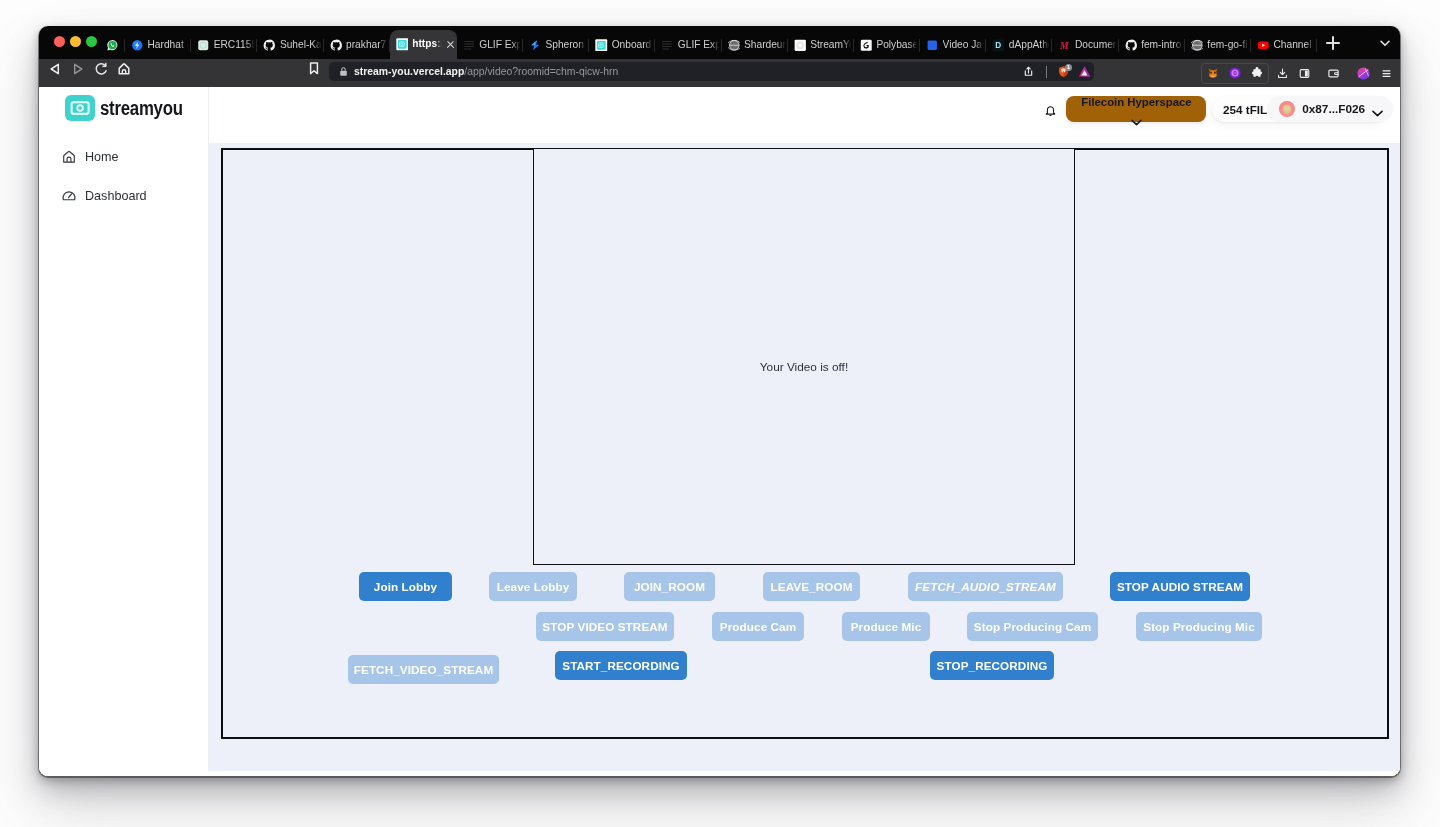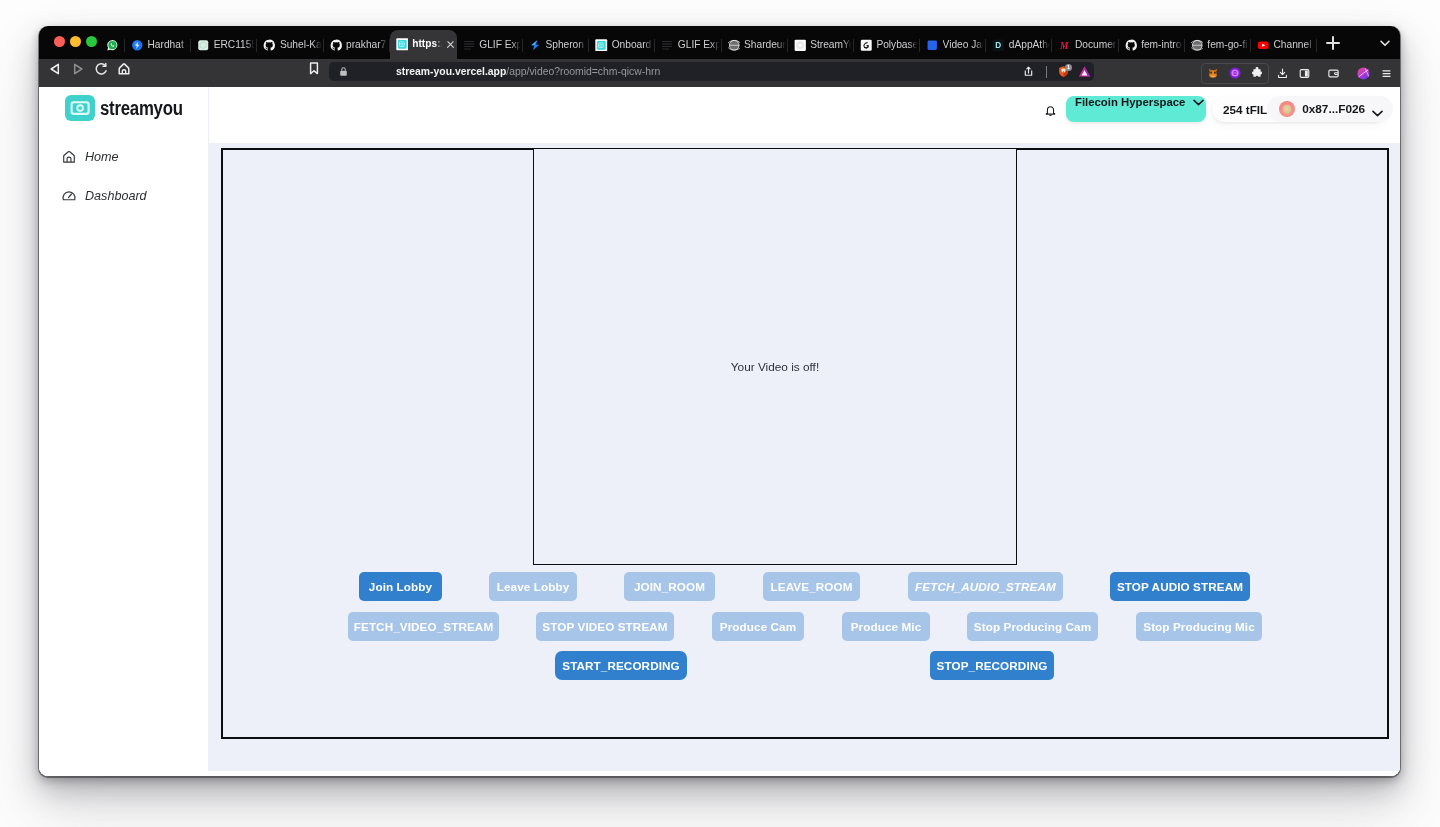--- a/index.html
+++ b/index.html
@@ -49,61 +49,61 @@
   .tabchev { position:absolute; top:8px; width:18px; height:18px; }
 
   
   .navbar { position:relative; height:28px; background:#343436; }
   .navicon { position:absolute; top:1px; width:18px; height:18px; }
   .urlbar {
     position:absolute; left:290px; top:3px; height:19px; width:765px;
     background:#1f2126; border-radius:5px; display:flex; align-items:center;
     padding-left:9px; gap:5px; font-size:10.4px; color:#97979c;
   }
-  .urlbar .host { color:#f2f2f3; font-weight:bold;margin-left:42px; }
+  .urlbar .host { color:#f2f2f3; font-weight:bold; }
   .rightgroup { position:absolute; top:0px; height:19px; display:flex; align-items:center; }
   #extgroup { top:4px; height:20px; }
   .extbox { display:flex; align-items:center; height:21px; background:transparent; border:1px solid #4a4a4e; border-radius:4px; }
 
   
   .page { position:relative; height:689px; background:#ffffff; display:flex; }
   .sidebar { width:170px; flex:0 0 170px; background:#fff; border-right:1px solid #eceff4; padding-top:0; }
   .brand { display:flex; align-items:center; gap:5px; padding:8px 0 0 26px; }
   .brandmark { width:30px; height:26px; border-radius:6px; background:#3fd1cc;
       display:flex; align-items:center; justify-content:center; }
   .brandtext { font-size:20px; font-weight:bold; color:#15171c; letter-spacing:-0.3px; transform:scaleX(0.84); transform-origin:left center; }
   .navlist { margin-top:16px; display:flex; flex-direction:column; }
   .navitem { display:flex; align-items:center; gap:8px; height:39.5px; padding-left:22px;
-      color:#2b2e33; font-size:12.6px;font-style:italic; }
+      color:#2b2e33; font-size:12.6px; }
   .navitem .ico { width:16px; height:16px; flex:0 0 16px; display:block; }
 
   .content { flex:1 1 auto; display:flex; flex-direction:column; background:#fff; }
   .topbar { height:56px; position:relative; background:#fff; }
   .bell { width:17px; height:17px; }
-  .chip { height:26px; display:flex; gap:8px; padding:0 8px 0 9px;
-      background:#5eead4; border-radius:8px; font-size:11.35px; font-weight:bold; color:#14161a;
-      box-shadow:0 1px 3px rgba(16,24,40,0.08), 0 4px 8px rgba(16,24,40,0.035); }
+  .chip { height:26px; display:flex; align-items:center; gap:8px; padding:0 8px 0 9px;
+      background:#a16207; border-radius:8px; font-size:11.35px; font-weight:bold; color:#14161a;
+      box-shadow:0 1px 3px rgba(16,24,40,0.08), 0 4px 8px rgba(16,24,40,0.035);flex-direction:column; }
   .chev { width:11px; height:7px; flex:0 0 11px; }
   .wallet { height:26px; display:flex; align-items:center; gap:0px; padding:0 0 0 11px;
       background:#fdfdfe; border-radius:13px; font-size:12.4px; font-weight:bold; color:#14161a;
       box-shadow:0 1px 3px rgba(16,24,40,0.08), 0 4px 8px rgba(16,24,40,0.035); }
   .avatar { width:16px; height:16px; border-radius:50%; flex:0 0 16px;
      background: radial-gradient(circle at 50% 55%, #f5a8a0 0%, #f5938c 45%, #f2736c 100%); position:relative; }
   .avatar::after { content:""; position:absolute; left:4px; top:3.5px; width:8px; height:9px;
      border-radius:40% 40% 50% 50%; background: radial-gradient(circle at 50% 40%, #e8d7a8 0%, #d9c08a 70%, #caa86c 100%); }
   .wbal { flex:0 0 auto; font-size:11.7px; }
   .waddr { display:flex; align-items:center; gap:7px; margin-left:auto; height:26px;
      background:#f7f7f9; border-radius:13px; padding:0 10px 0 12px; }
 
   .main { flex:1 1 auto; background:#edf0f8; padding:5px 11px 37px 12px; }
   .pagefooter { position:absolute; left:0; right:0; bottom:0; height:5px; background:#ffffff; z-index:3; }
   .frame { width:100%; height:100%; border:2px solid #0c0e12; background:#edf0f8;
      position:relative; }
   .videowrap { position:absolute; left:310px; top:-2px; }
-  .video { width:484px; height:417px; border:1px solid #0c0e12; background:#edf0f8;
+  .video { width:542px; height:417px; border:1px solid #0c0e12; background:#edf0f8;
       display:flex; align-items:center; justify-content:center; color:#2e3138; font-size:11.8px; padding-top:21px; }
   .btnrows { position:absolute; left:-2px; top:-2px; width:1167px; height:590px; pointer-events:none; }
   .row { position:absolute; left:0; top:0; height:29px; width:100%; }
   .btn { position:absolute; top:0; border:none; border-radius:5px; font-family:inherit; font-weight:bold;
      color:#fff; font-size:11.7px; height:29px; padding:0; display:flex;
      align-items:center; justify-content:center; white-space:nowrap; letter-spacing:0.1px;
      pointer-events:auto; }
   .btn.on { background:#3080ce; }
   .btn.off { background:#a7c5e8; }
 </style>
@@ -465,37 +465,37 @@
 
         <div class="main">
           <div class="frame">
             <div class="videowrap">
               <div class="video">
                 <span>Your Video is off!</span>
               </div>
             </div>
             <div class="btnrows" id="btnrows">
                 <div class="row" style="top: 424px;">
-                  <button class="btn on" style="left: 138px; width: 83px;">Join Lobby</button>
+                  <button class="btn on" style="left: 138px; width: 93px;">Join Lobby</button>
                   <button class="btn off" style="left: 268px; width: 88px;">Leave Lobby</button>
                   <button class="btn off" style="left: 403px; width: 91px;">JOIN_ROOM</button>
                   <button class="btn off" style="left: 542px; width: 97px;">LEAVE_ROOM</button>
                   <button class="btn off" style="left: 687px; width: 155px; font-style: italic;">FETCH_AUDIO_STREAM</button>
                   <button class="btn on" style="left: 889px; width: 140px;">STOP AUDIO STREAM</button>
                 </div>
                 <div class="row" style="top: 464px;">
-                  <button class="btn off" style="left: 127px; width: 151px;">FETCH_VIDEO_STREAM</button>
+                  <button class="btn off" style="left: 127px; width: 151px; margin-top: 43px;">FETCH_VIDEO_STREAM</button>
                   <button class="btn off" style="left: 315px; width: 138px;">STOP VIDEO STREAM</button>
                   <button class="btn off" style="left: 491px; width: 92px;">Produce Cam</button>
                   <button class="btn off" style="left: 621px; width: 88px;">Produce Mic</button>
                   <button class="btn off" style="left: 746px; width: 131px;">Stop Producing Cam</button>
                   <button class="btn off" style="left: 915px; width: 126px;">Stop Producing Mic</button>
                 </div>
                 <div class="row" style="top: 503px;">
-                  <button class="btn on" style="left: 334px; width: 132px; border-radius: 7px;">START_RECORDING</button>
+                  <button class="btn on" style="left: 334px; width: 132px;">START_RECORDING</button>
                   <button class="btn on" style="left: 709px; width: 124px;">STOP_RECORDING</button>
                 </div>
               </div>
           </div>
         </div>
       </div>
       <div class="pagefooter"></div>
     </div>
   </div>
 </div>

